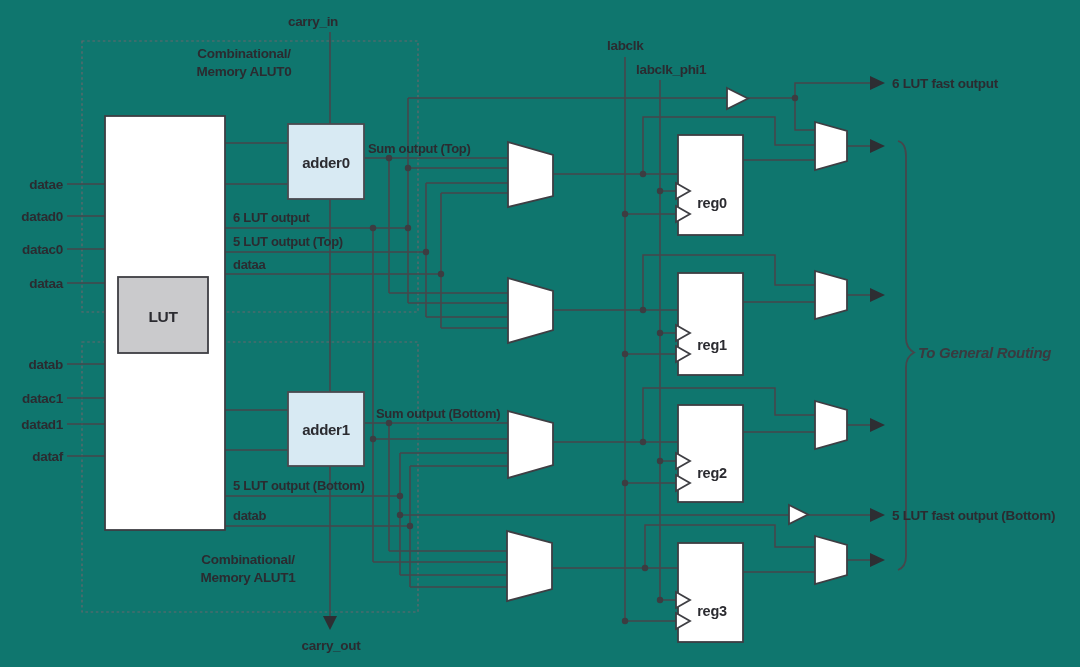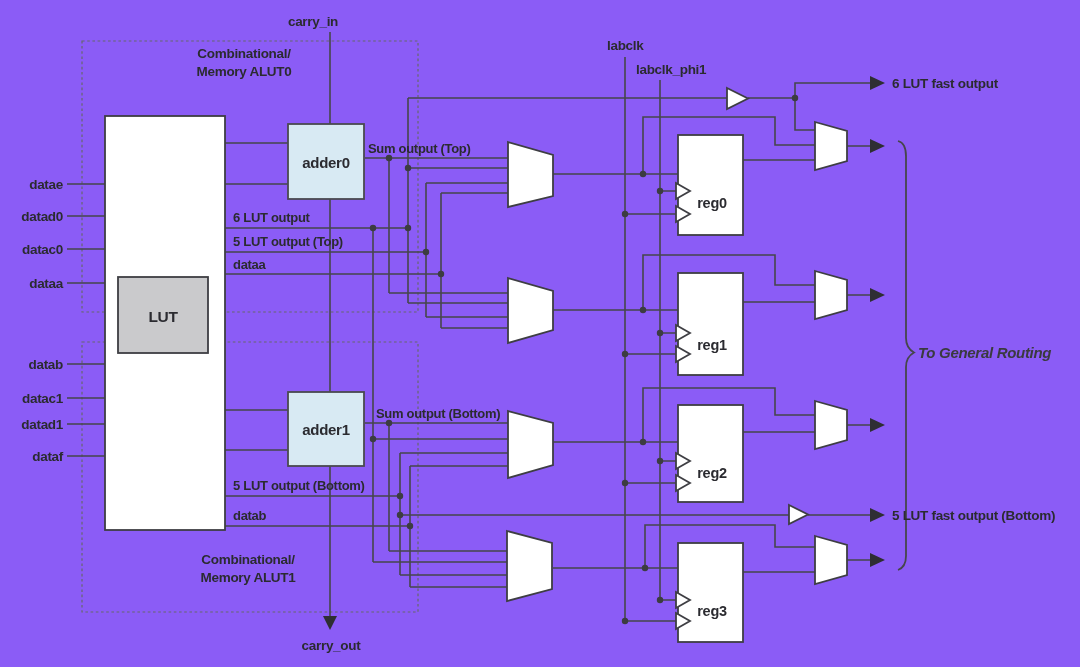--- a/index.html
+++ b/index.html
@@ -1,16 +1,16 @@
 <!DOCTYPE html>
 <html><head>
 <meta charset="utf-8">
 <style>
   html,body{margin:0;padding:0;background:#ffffff;}
-  .stage{width:1080px;height:667px;position:relative;background:#8b5cf6;overflow:hidden;}
+  .stage{width:1080px;height:667px;position:relative;background:#0f766e;overflow:hidden;}
   svg{display:block;}
   text{font-family:"Liberation Sans","DejaVu Sans",sans-serif;font-weight:700;fill:#2b2b30;letter-spacing:-0.3px;}
   .lbl{font-size:13.5px;}
   .sig{font-size:13px;}
   .blk{font-size:15px;}
   .blk2{font-size:15.5px;}
   .reg{font-size:14.5px;}
   .cap{font-size:13.5px;text-anchor:middle;}
   .mid{text-anchor:middle;}
   .end{text-anchor:end;}

